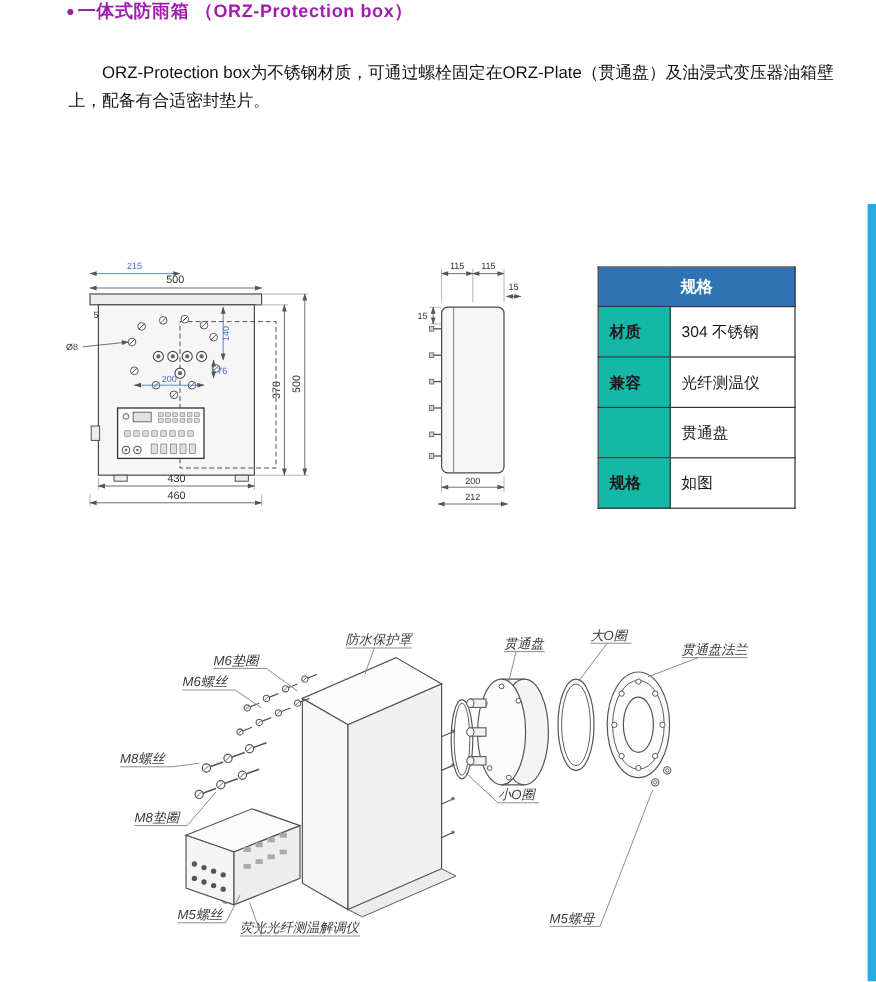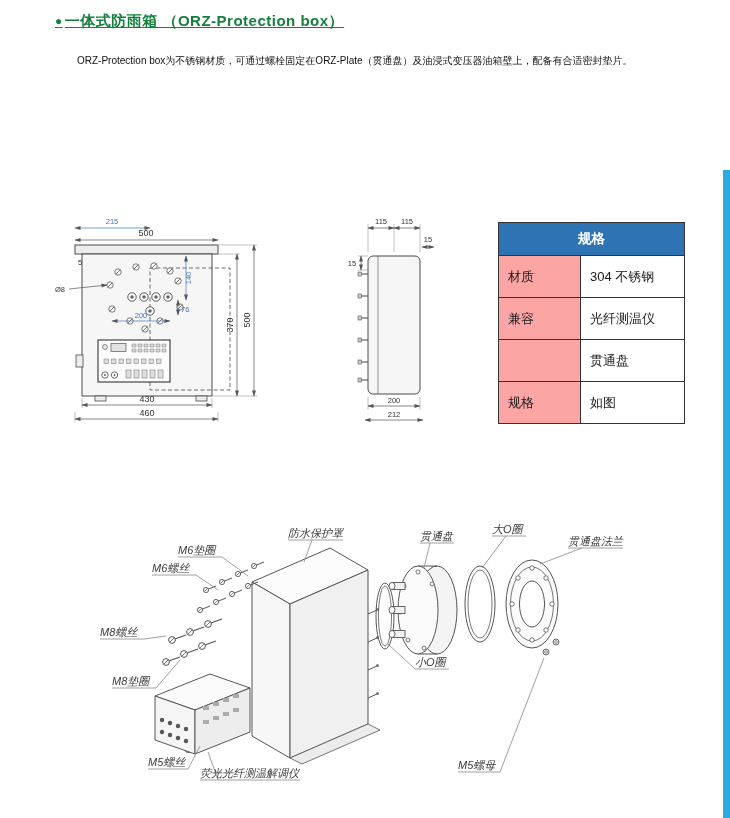--- a/index.html
+++ b/index.html
@@ -1,38 +1,38 @@
 <!DOCTYPE html>
 <html><head>
 <meta charset="utf-8">
 <style>
   * { margin:0; padding:0; box-sizing:border-box; }
   html,body { width:730px; height:818px; background:#ffffff; position:relative; overflow:hidden;
               font-family:"Liberation Sans","DejaVu Sans",sans-serif; color:#1a1a1a; }
   .accent-bar { position:absolute; right:0; top:170px; width:7px; height:648px; background:#29abe2; }
-  .title-row { position:absolute; left:55px; top:12px; font-size:15px; font-weight:bold; color:#15803d;
-               letter-spacing:0.5px;text-decoration:underline; }
+  .title-row { position:absolute; left:55px; top:0; font-size:15px; font-weight:bold; color:#a21caf;
+               letter-spacing:0.5px; }
   .title-row .bullet { font-size:12px; vertical-align:1px; margin-right:2px; }
-  .intro { position:absolute; left:57px; top:49px; width:640px; font-size:10px; line-height:23px; color:#111; }
+  .intro { position:absolute; left:57px; top:49px; width:640px; font-size:14px; line-height:23px; color:#111; }
   .intro p { text-indent:2em; }
   .drawing { position:absolute; }
   #front-view { left:50px; top:208px; }
   #side-view { left:325px; top:208px; }
   #exploded-view { left:60px; top:512px; }
   svg text { font-family:"Liberation Sans","DejaVu Sans",sans-serif; }
   .dim  { font-size:9px; fill:#333; }
   .dimS { font-size:7.5px; fill:#333; }
   .dimB { font-size:7.5px; fill:#4472c4; }
   .plabel { font-size:11px; font-style:italic; fill:#3a3a3a; }
   .spec-table { position:absolute; left:498px; top:222px; border-collapse:collapse; font-size:13px;
                 table-layout:fixed; }
   .spec-table th { background:#2e74b5; color:#fff; border:1px solid #333; height:33px;
                    font-size:13.5px; font-weight:bold; text-align:center; }
   .spec-table td { border:1px solid #333; height:42px; padding:0 0 0 9px; vertical-align:middle; }
-  .spec-table td.lbl { background:#fca5a5; width:82px; font-weight:normal; }
+  .spec-table td.lbl { background:#14b8a6; width:60px; font-weight:bold; }
   .spec-table td.val { width:104px; background:#fff; }
 </style>
 </head>
 <body>
 
 <div class="accent-bar"></div>
 
 <div class="title-row">
   <span class="bullet">●</span><span>一体式防雨箱 （ORZ-Protection box）</span>
 </div>

